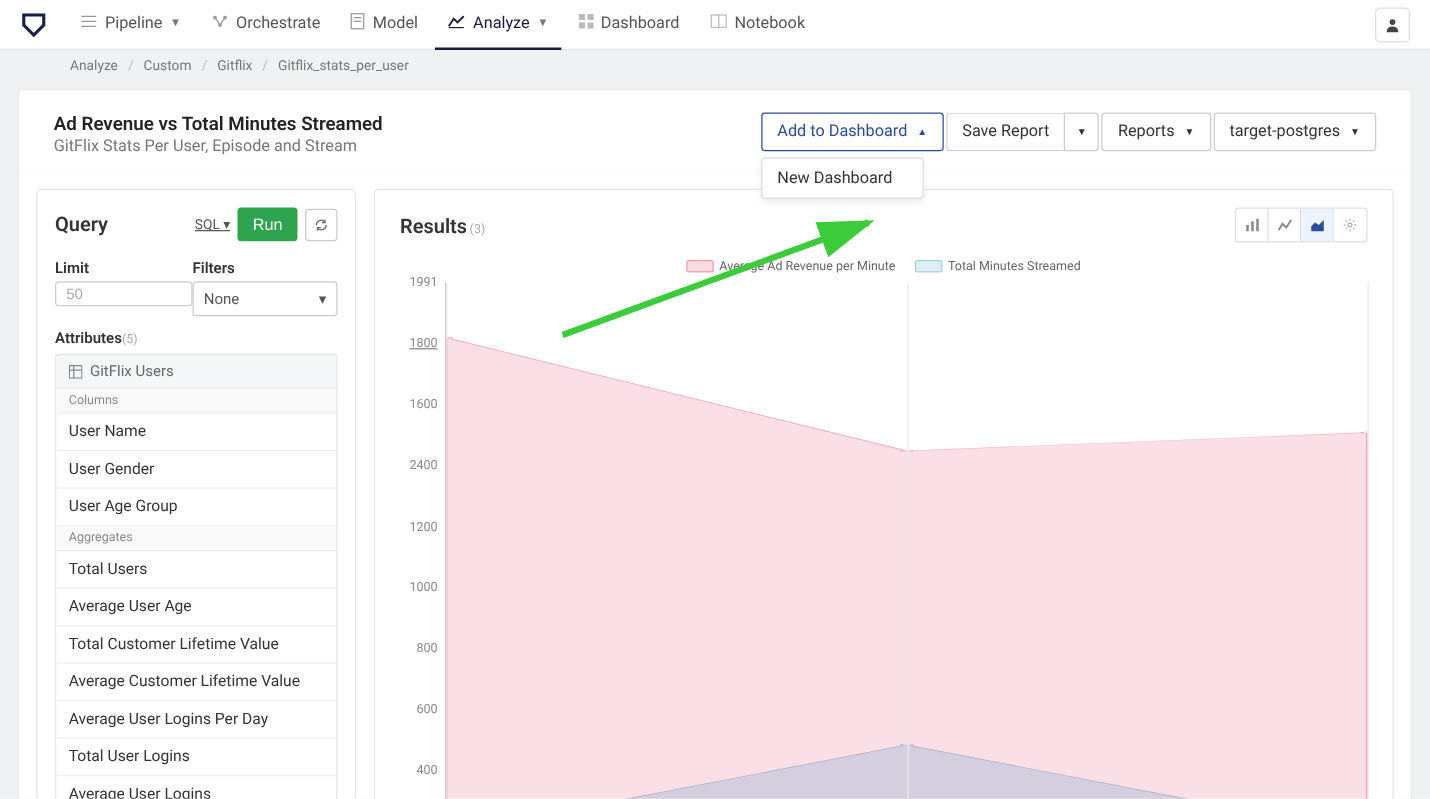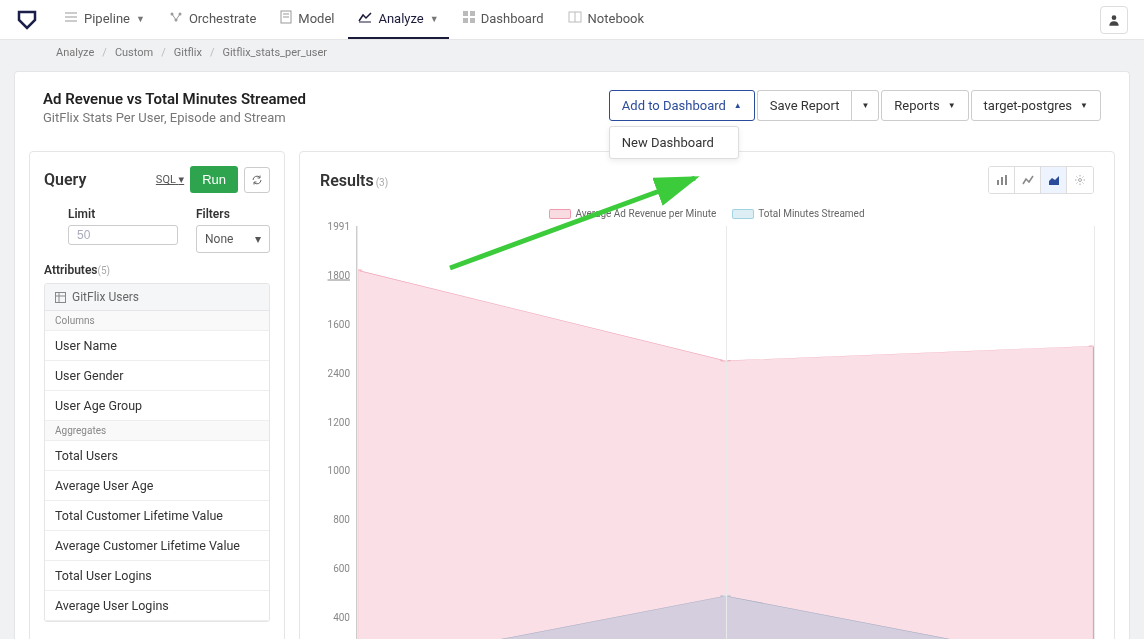--- a/index.html
+++ b/index.html
@@ -79,21 +79,21 @@
 .sql-link { font-size: 11px; text-decoration: underline; color: #555; }
 .run-btn {
   background: #2ea44f; color: #fff; border: none; border-radius: 3px;
   padding: 6px 12px; font-size: 13px; cursor: pointer;
 }
 .refresh-btn {
   border: 1px solid #ccc; background: #fff; border-radius: 3px;
   width: 26px; height: 26px; display:flex; align-items:center; justify-content:center;
   font-size: 12px; color:#666;
 }
-.field-row { display: flex; gap: 18px; margin-bottom: 10px; margin-left: 24px; }
+.field-row { display: flex; margin-bottom: 10px; }
 .field { flex: 1; }
 .field-label { font-size: 12px; font-weight: 600; color: #333; margin-bottom: 4px; display:block; }
 .input, .select {
   width: 100%; border: 1px solid #ccc; border-radius: 3px; padding: 2px 8px;
   font-size: 12px; color: #333; background:#fff;
 }
 .input::placeholder { color: #aab; }
 .select { display:flex; justify-content:space-between; align-items:center; color:#555; height:28px;}
 .attr-head { font-size: 12px; font-weight: 600; margin: 8px 0 6px; }
 .attr-count { font-size: 10px; color:#aaa; font-weight:400; }
@@ -276,20 +276,21 @@
         </div>
         <div class="attr-sub">Columns</div>
         <div class="attr-item">User Name</div>
         <div class="attr-item">User Gender</div>
         <div class="attr-item">User Age Group</div>
         <div class="attr-sub">Aggregates</div>
         <div class="attr-item">Total Users</div>
         <div class="attr-item">Average User Age</div>
         <div class="attr-item">Total Customer Lifetime Value</div>
         <div class="attr-item">Average Customer Lifetime Value</div>
+        <div class="attr-item">Average User Logins Per Day</div>
         <div class="attr-item">Total User Logins</div>
         <div class="attr-item">Average User Logins</div>
       </div>
   </div>
 
   <div class="panel results-panel">
     <div class="panel-head">
       <div class="panel-title">
         <span>Results</span><span class="results-count">(3)</span>
       </div>

